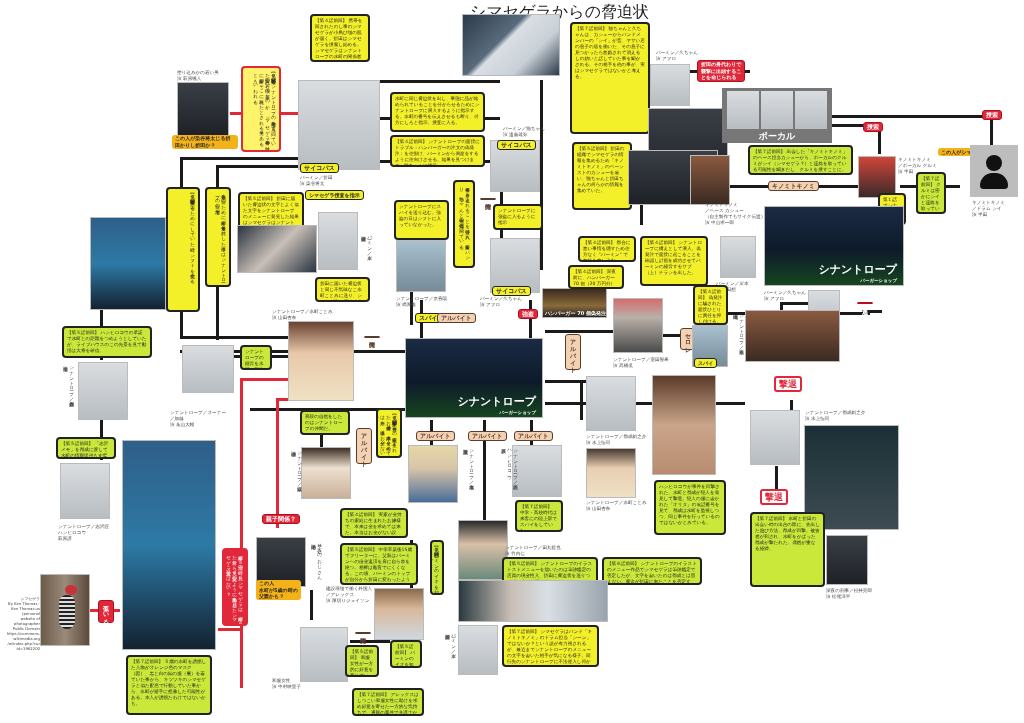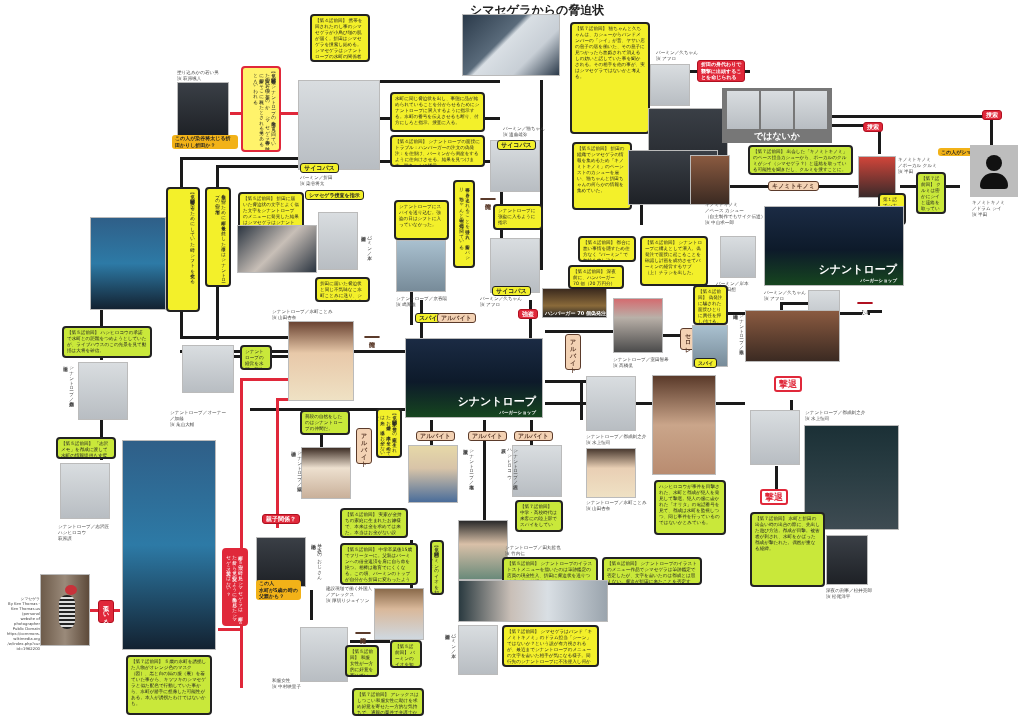--- a/index.html
+++ b/index.html
@@ -13,21 +13,21 @@
   .cap{position:absolute;font-size:4.6px;line-height:6px;color:#444;white-space:pre-line;}
   .vcap{writing-mode:vertical-rl;}
   .tag{position:absolute;font-size:6px;line-height:8px;font-weight:bold;padding:0 3px;border-radius:3px;white-space:nowrap;}
   .tag.y{background:#f3f02a;border:1.5px solid #222;color:#222;}
   .tag.o{background:#f3d2b4;border:1.5px solid #5b3b2b;color:#5b3b2b;}
   .tag.r{background:#e0283a;color:#fff;border:1.5px solid #b01020;}
   .tag.rw{background:#fff;color:#e0283a;border:2px solid #e0283a;font-size:9px;line-height:12px;}
   .tag.gold{background:#f2b218;color:#222;border:none;}
   .line{position:absolute;background:#1a1a1a;}
   .rline{position:absolute;background:#e0283a;}
-  .title{position:absolute;font-size:12px;font-weight:bold;color:#222;}
+  .title{position:absolute;font-size:16px;font-weight:normal;color:#222;}
   .ph-face{background:linear-gradient(#d9dde0,#b8bdc2);}
   .ph-dark{background:linear-gradient(#3a3f46,#1e2126);}
   .ph-warm{background:linear-gradient(#8a5a40,#3b2a22);}
   .ph-night{background:linear-gradient(#1b2b44,#0d1a2a 55%,#16451f);}
   .ph-blue{background:linear-gradient(#2f5f88,#2d7aa6 50%,#132231);}
   .ph-paper{background:linear-gradient(135deg,#2b3a4a,#5a6b7b 40%,#d9dfe4 45%,#c8cfd6 70%,#2b3a4a);}
   .ph-bird{background:linear-gradient(90deg,#6d5b4a,#9a8a7a 50%,#5d4a3a);}
   .banner{position:absolute;left:0;right:0;bottom:0;color:#fff;font-weight:bold;text-align:right;padding:0 6px;}
 </style>
 </head>
@@ -140,21 +140,21 @@
 <div class="tag r" style="left:697px;top:60px;white-space:pre-line;font-size:5px;line-height:6.5px;">折田の身代わりで
 襲撃に出頭するこ
 とを命じられる</div>
 
 <div class="photo ph-dark" style="left:648px;top:108px;width:80px;height:80px;"></div>
 
 <div class="photo" style="left:722px;top:88px;width:110px;height:55px;background:#777;border:none;">
   <div class="abs ph-face" style="left:5px;top:3px;width:32px;height:38px;"></div>
   <div class="abs ph-face" style="left:39px;top:3px;width:32px;height:38px;"></div>
   <div class="abs ph-face" style="left:73px;top:3px;width:32px;height:38px;"></div>
-  <div class="abs" style="left:0;right:0;top:42px;text-align:center;color:#fff;font-weight:bold;font-size:9px;">ではないか</div>
+  <div class="abs" style="left:0;right:0;top:42px;text-align:center;color:#fff;font-weight:bold;font-size:9px;">ボーカル</div>
 </div>
 
 <div class="tag r" style="left:863px;top:122px;">捜索</div>
 <div class="tag r" style="left:982px;top:110px;">捜索</div>
 
 <div class="note lime" style="left:748px;top:145px;width:105px;height:30px;">【第７話前回】 出会した「キノミトキノミ」のベース担当カシューから、ボーカルのクルミがシイ（シマセゲラ？）と連絡を取っている可能性を聞きだし、クルミを捜すことに。</div>
 
 <div class="photo ph-warm" style="left:858px;top:156px;width:38px;height:42px;background:linear-gradient(#d0453a,#3a2a2a);"></div>
 <div class="cap" style="left:898px;top:157px;">キノミトキノミ
 ／ボーカル クルミ

